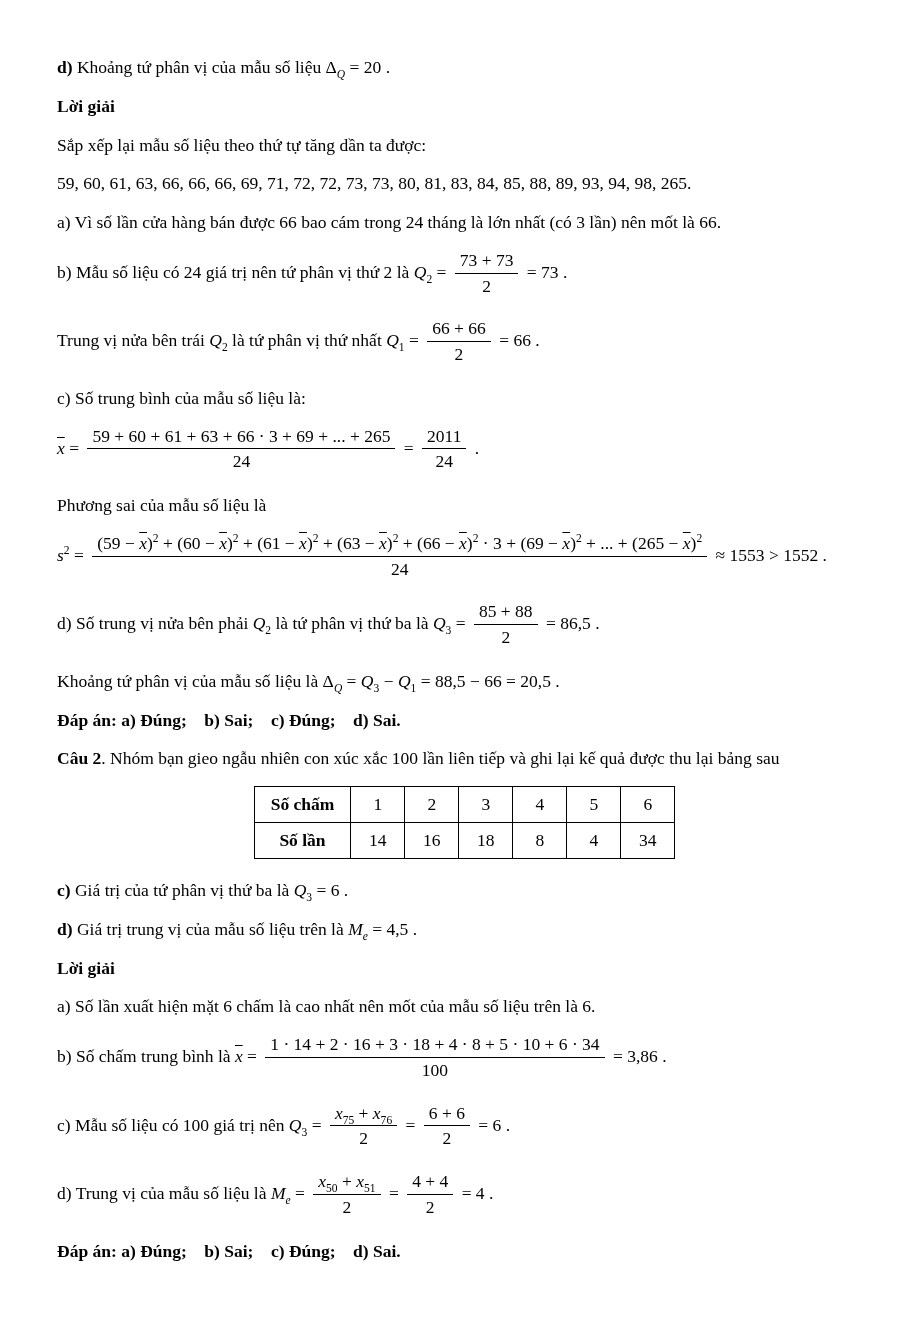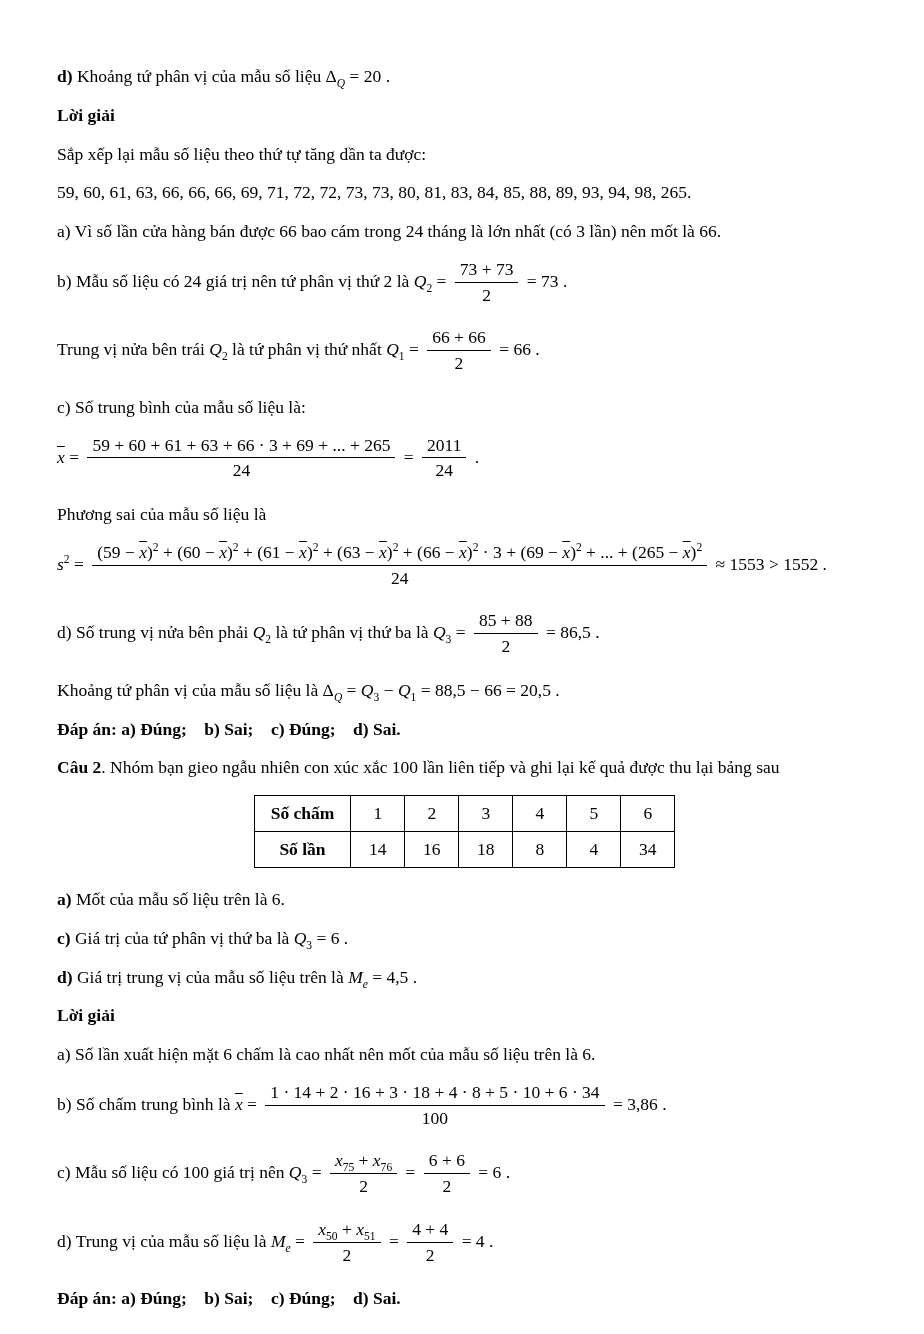--- a/index.html
+++ b/index.html
@@ -8,21 +8,21 @@
     width:924px;
     min-height:1334px;
     margin:0 auto;
     padding:56px 52px 40px 57px;
     background:#ffffff;
     color:#000000;
     font-family:"Liberation Serif","DejaVu Serif",serif;
     font-size:17.5px;
     line-height:1.3;
   }
-  p.line{margin:9px 0 16px 0;white-space:pre-wrap;}
+  p.line{margin:0 0 16px 0;white-space:pre-wrap;}
   p.mline{margin:8px 0 20px 0;}
   .center{text-align:left;}
   .bold{font-weight:bold;}
   .it{font-style:italic;}
   .bar{text-decoration:overline;}
   sub{font-size:66%;line-height:0;}
   sup{font-size:66%;line-height:0;}
   .frac{
     display:inline-flex;
     flex-direction:column;
@@ -98,21 +98,20 @@
         <td>14</td>
         <td>16</td>
         <td>18</td>
         <td>8</td>
         <td>4</td>
         <td>34</td>
       </tr>
     </tbody>
   </table>
 
-  <p class="line"><span class="bold">a)</span><span> Mốt của mẫu số liệu trên là 6.</span></p>
 
 
   <p class="line"><span class="bold">c)</span><span> Giá trị của tứ phân vị thứ ba là </span><span class="it">Q</span><sub>3</sub><span> = 6 .</span></p>
 
   <p class="line"><span class="bold">d)</span><span> Giá trị trung vị của mẫu số liệu trên là </span><span class="it">M</span><sub class="it">e</sub><span> = 4,5 .</span></p>
 
   <p class="line center"><span class="bold">Lời giải</span></p>
 
   <p class="line"><span>a) Số lần xuất hiện mặt 6 chấm là cao nhất nên mốt của mẫu số liệu trên là 6.</span></p>
 

